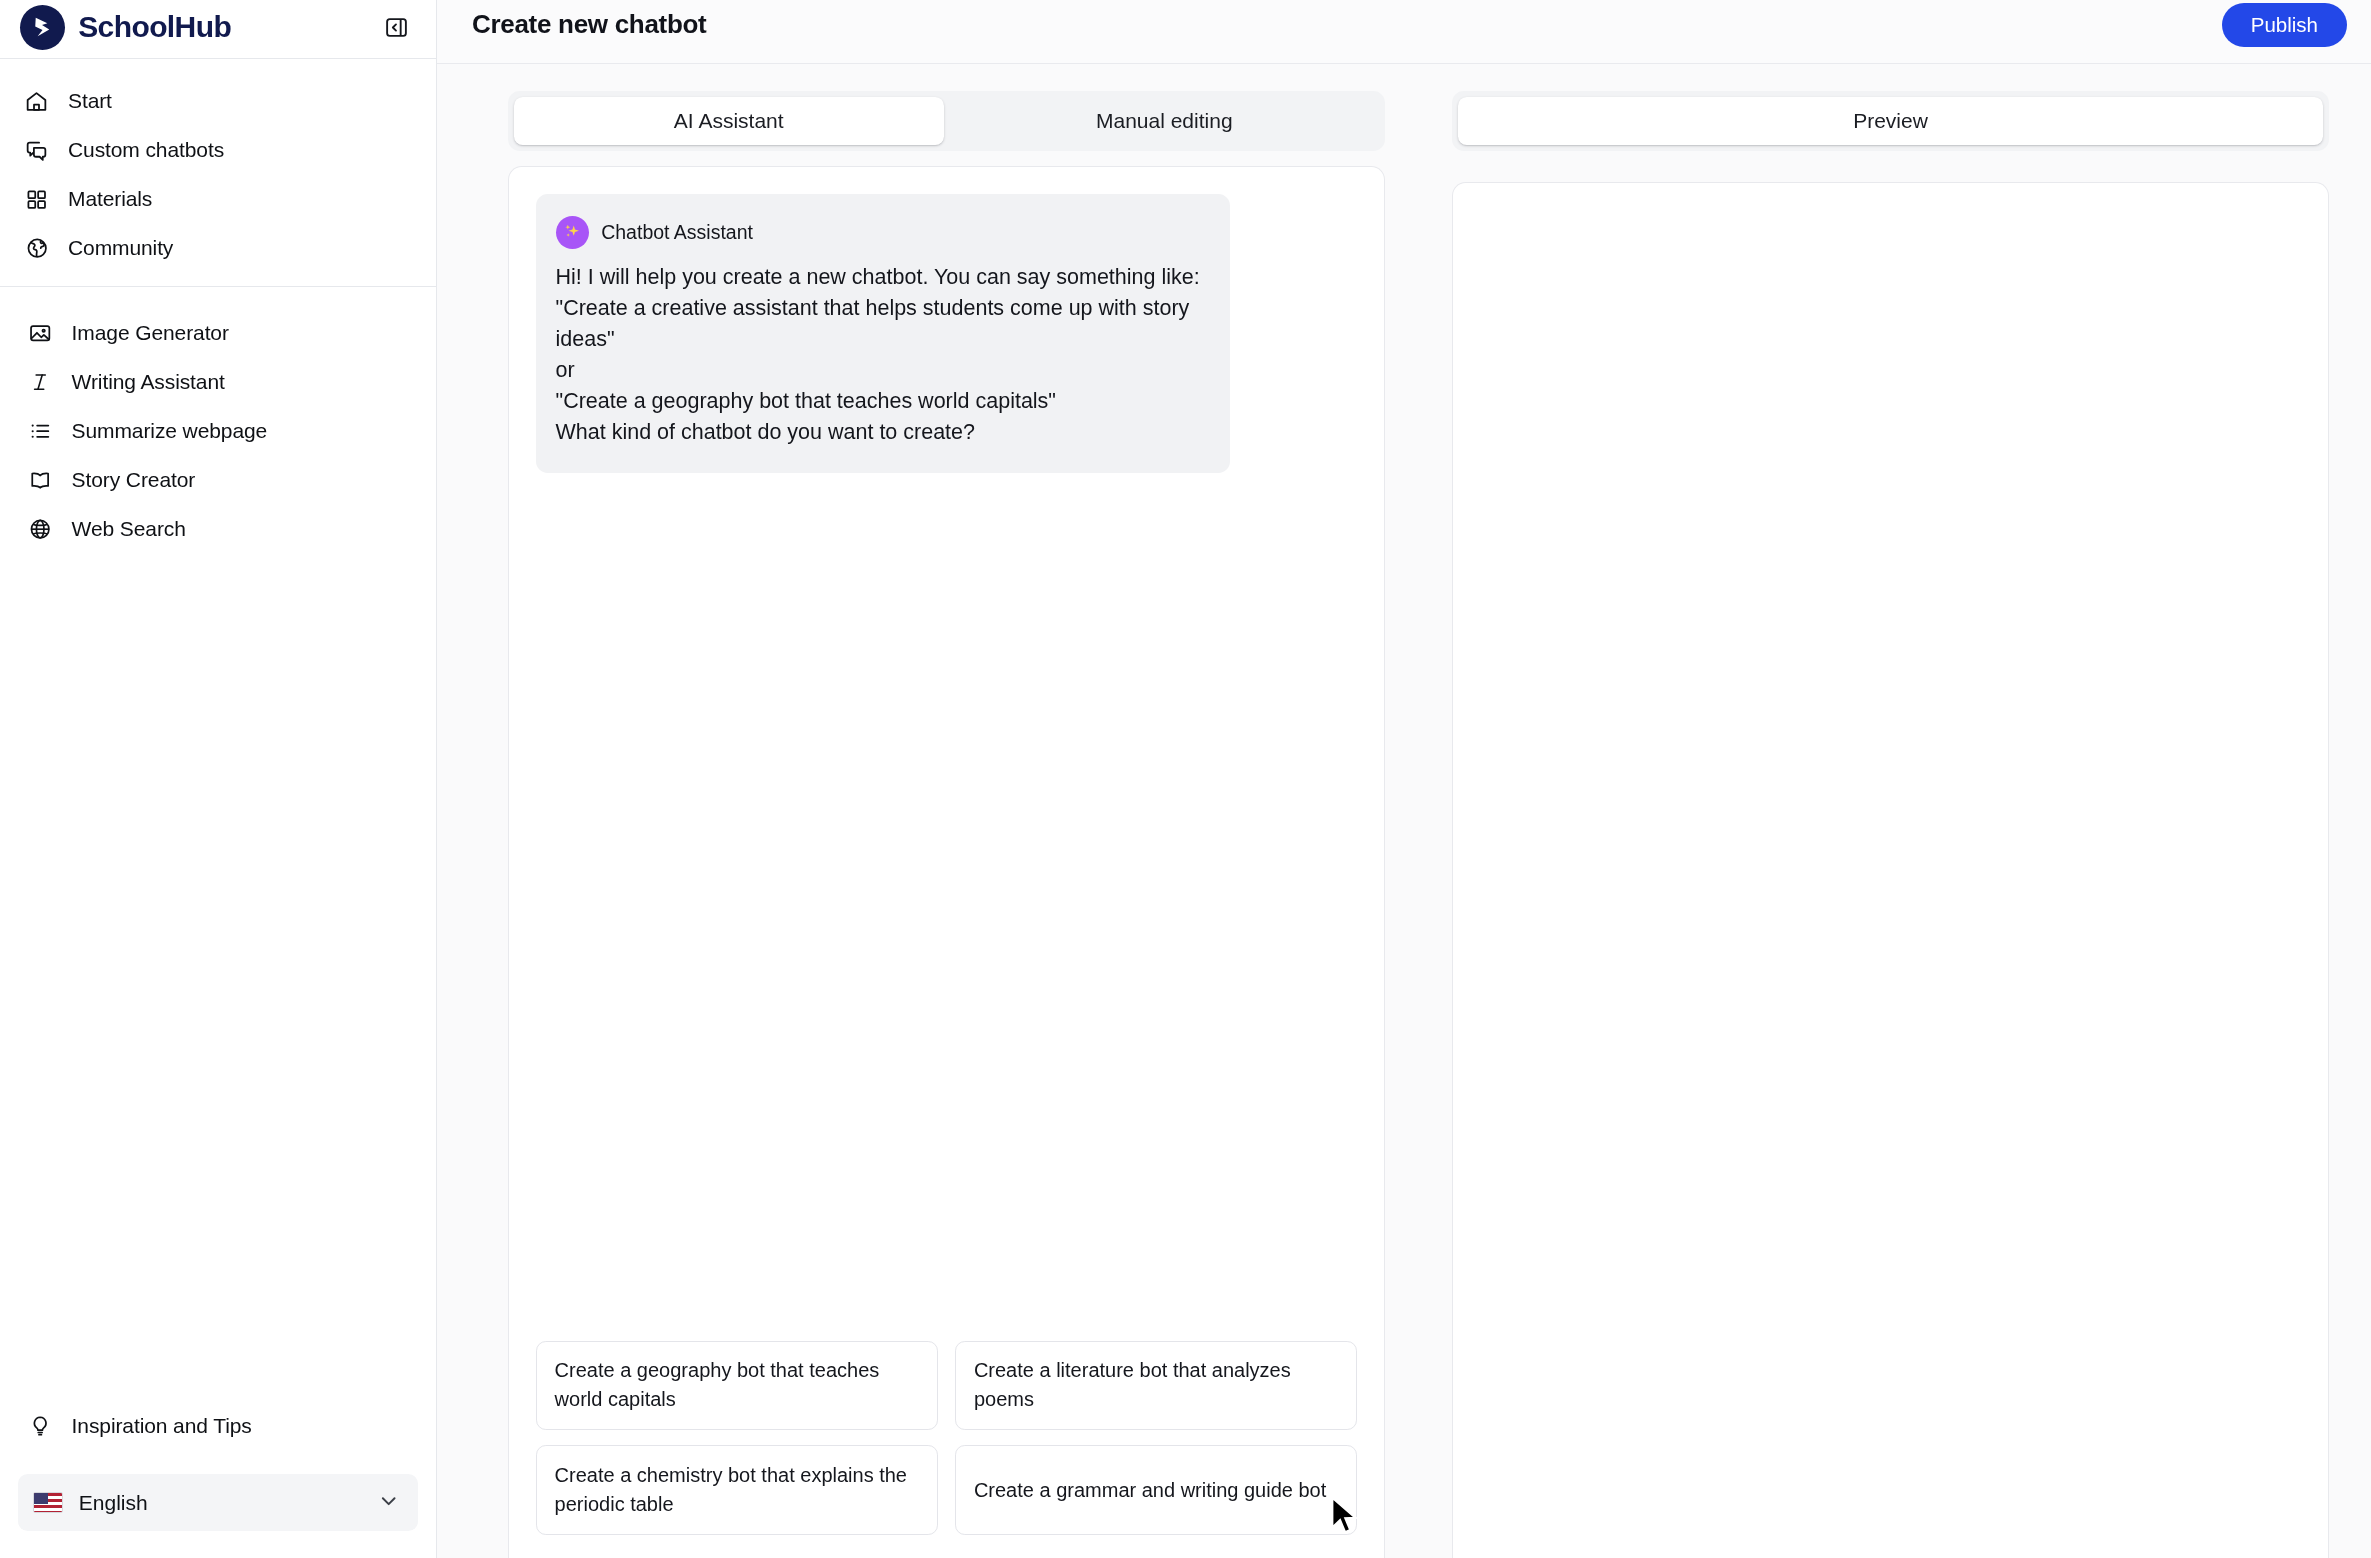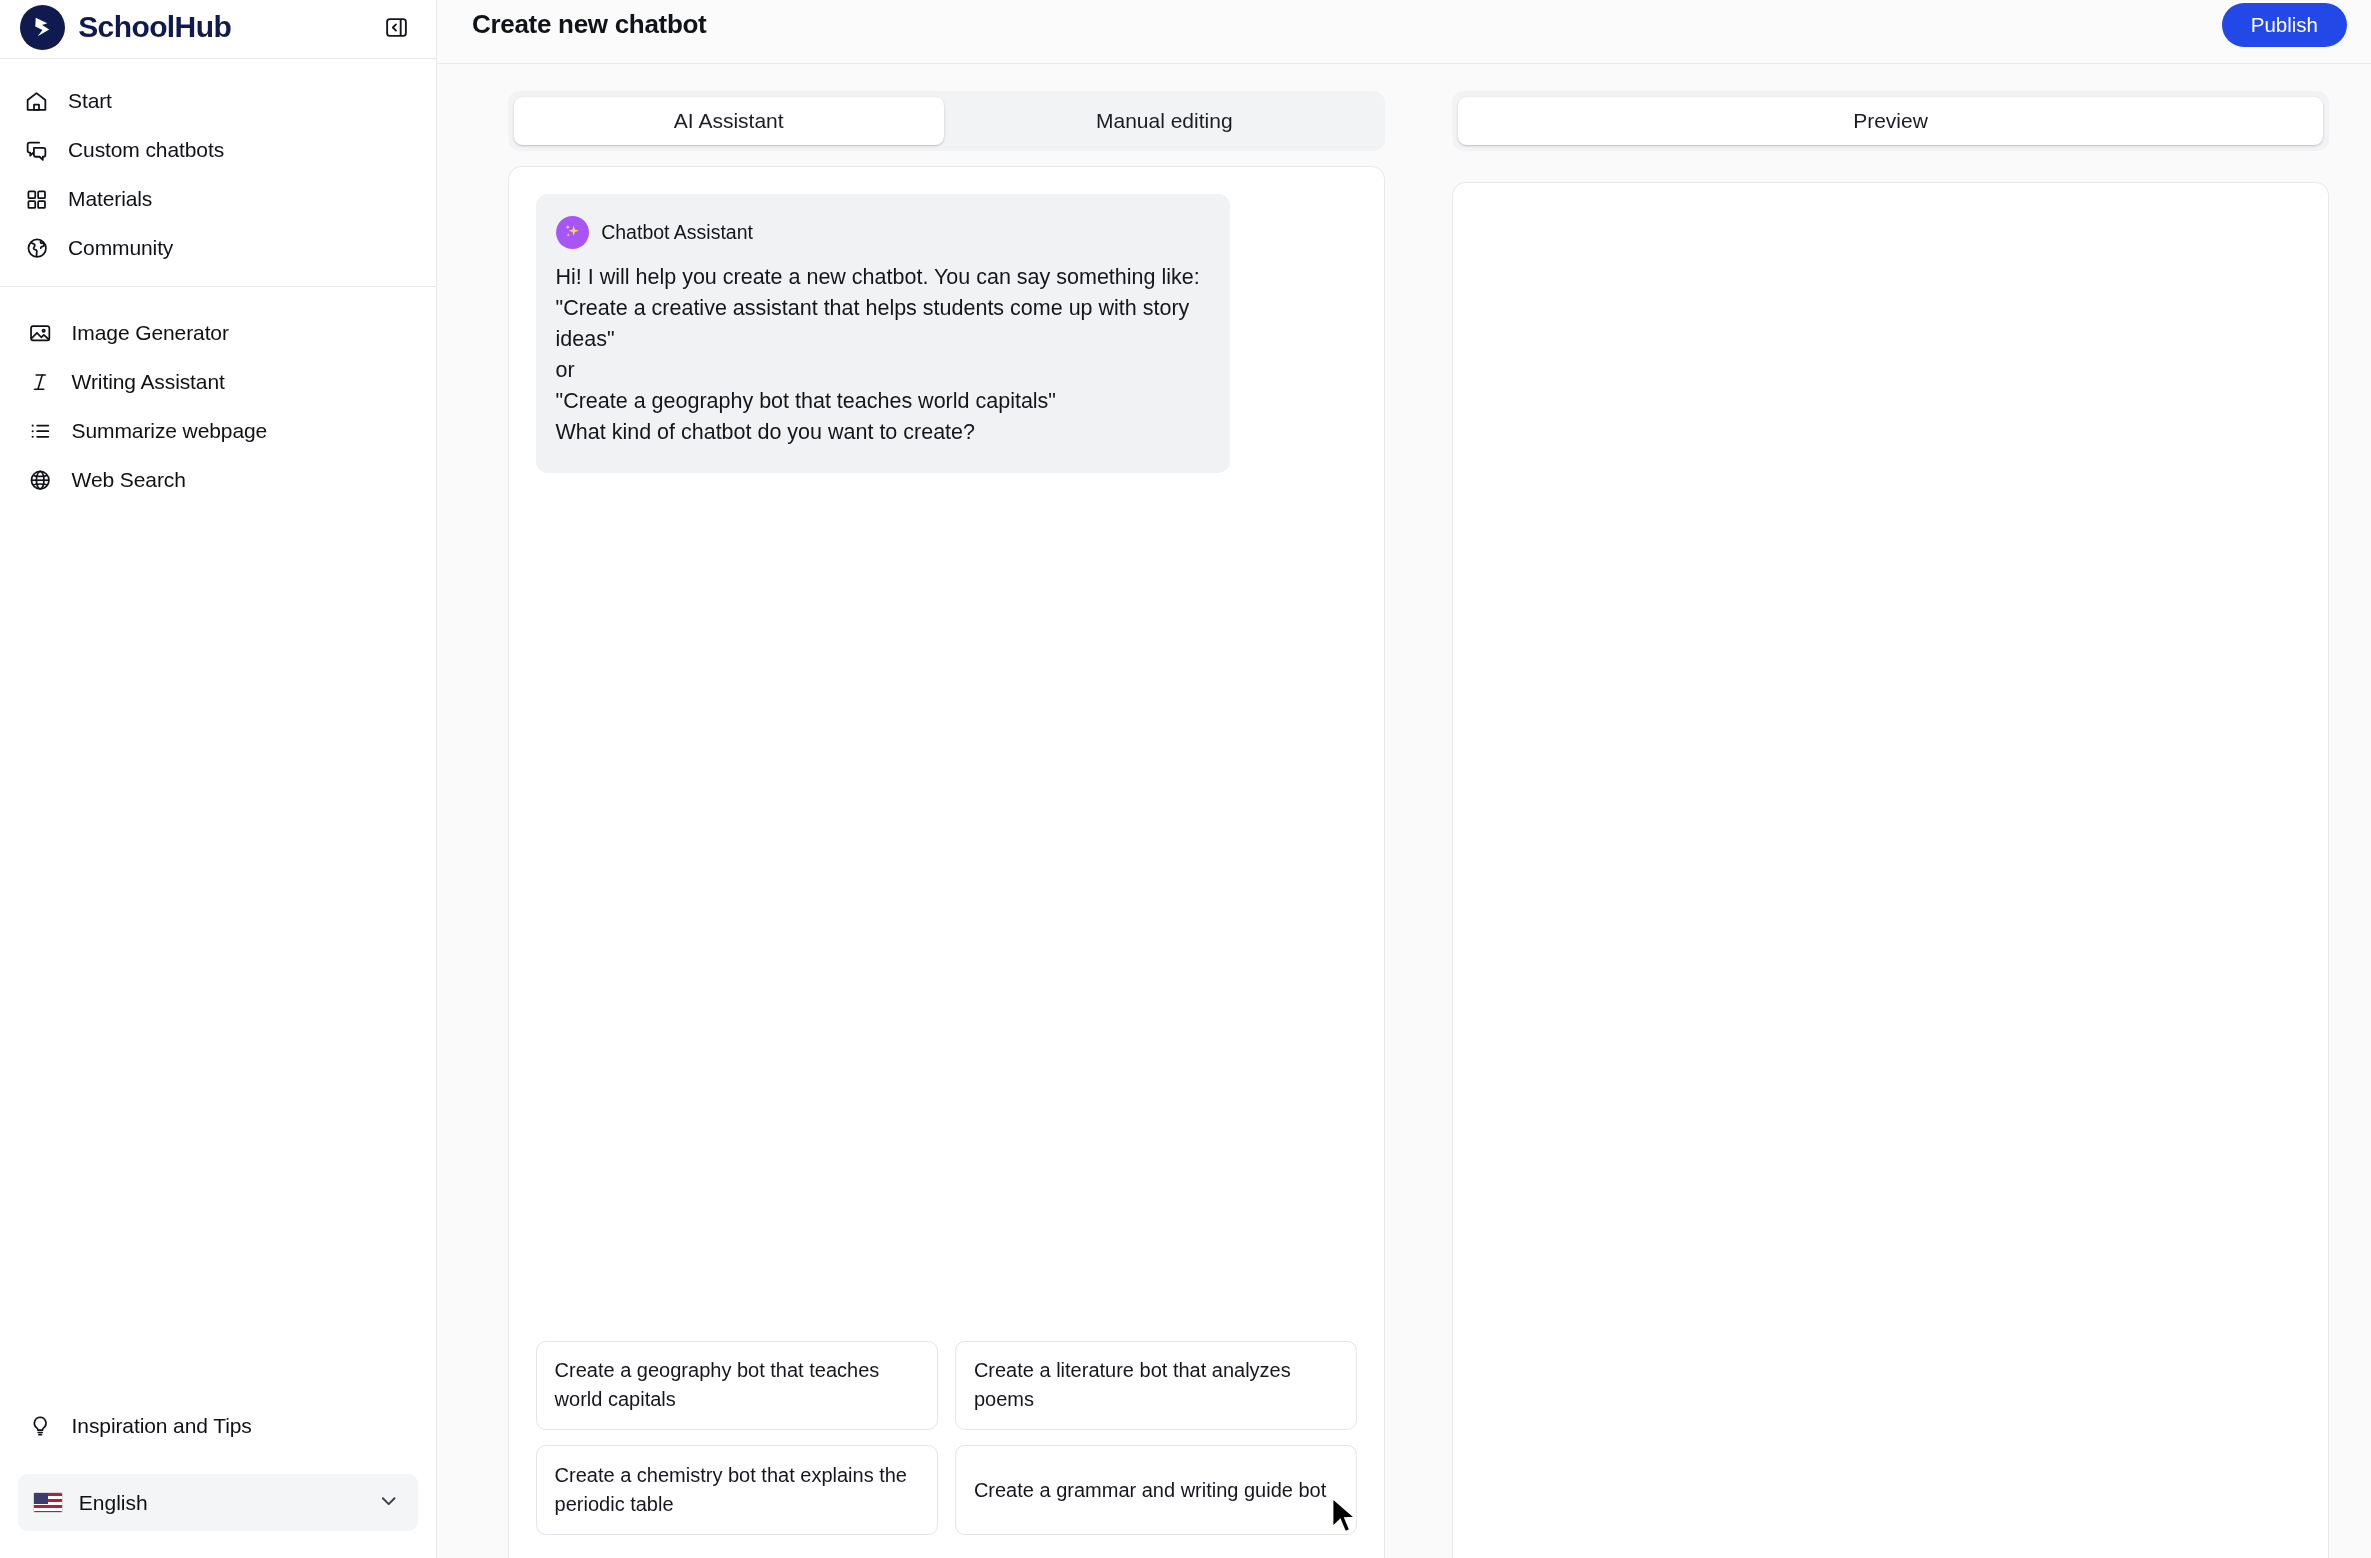--- a/index.html
+++ b/index.html
@@ -347,20 +347,29 @@
             <line x1="9" y1="12" x2="20" y2="12"></line>
             <line x1="9" y1="17.5" x2="20" y2="17.5"></line>
             <circle cx="4.6" cy="6.5" r="1.05" fill="#0f1115" stroke="none"></circle>
             <circle cx="4.6" cy="12" r="1.05" fill="#0f1115" stroke="none"></circle>
             <circle cx="4.6" cy="17.5" r="1.05" fill="#0f1115" stroke="none"></circle>
           </svg>
         </span>
         <span class="lbl">Summarize webpage</span>
       </div>
 
+      <div class="nav-item tool">
+        <span class="ico">
+          <svg width="24.4" height="24.4" viewBox="0 0 24 24" fill="none" stroke="#0f1115" stroke-width="1.7" stroke-linecap="round" stroke-linejoin="round">
+            <path d="M12 7.2 C10.4 5.6 7.6 5.1 4.2 5.4 V17.6 C7.6 17.3 10.4 17.8 12 19.2"></path>
+            <path d="M12 7.2 C13.6 5.6 16.4 5.1 19.8 5.4 V17.6 C16.4 17.3 13.6 17.8 12 19.2"></path>
+          </svg>
+        </span>
+        <span class="lbl">Story Creator</span>
+      </div>
 
       <div class="nav-item tool">
         <span class="ico">
           <svg width="24.4" height="24.4" viewBox="0 0 24 24" fill="none" stroke="#0f1115" stroke-width="1.65">
             <circle cx="12" cy="12" r="8.6"></circle>
             <ellipse cx="12" cy="12" rx="3.7" ry="8.6"></ellipse>
             <line x1="3.4" y1="12" x2="20.6" y2="12"></line>
             <path d="M5 7.2 C7.4 8.6 16.6 8.6 19 7.2"></path>
             <path d="M5 16.8 C7.4 15.4 16.6 15.4 19 16.8"></path>
           </svg>

